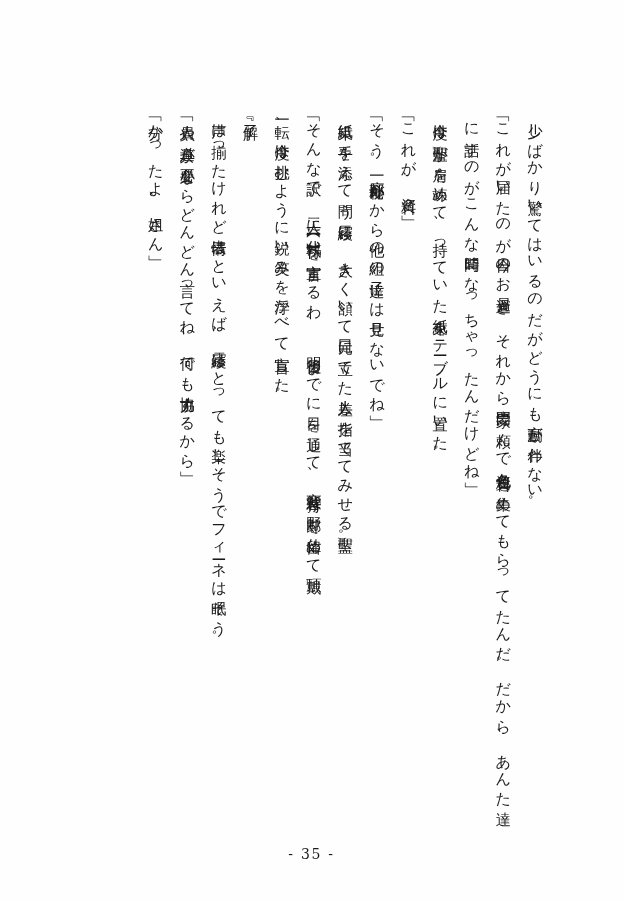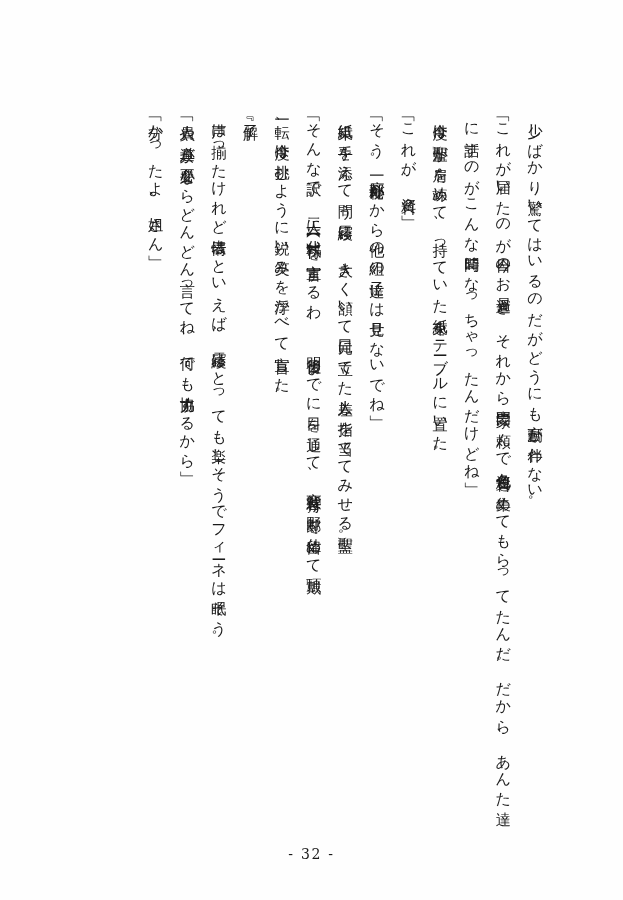--- a/index.html
+++ b/index.html
@@ -63,15 +63,15 @@
     font-family: "DejaVu Serif", "Liberation Serif", serif;
   }
 </style>
 </head>
 <body>
 
 <div id="page">
 
   <div id="text-body"><div class="para">少しばかり驚いてはいるのだがどうにも言動が伴わない。</div><div class="para">「これが届いたのが今日のお昼過ぎ、それから専門家に頼んで色色資料を集めてもらってたんだ。だから、あんた達に話すのがこんな時間になっちゃったんだけどね」</div><div class="para">今度は聖藍が肩を竦めて、持っていた紙束をテーブルに置いた。</div><div class="para">「これが、資料？」</div><div class="para">「そう。一応部外秘だから他の組の子達には見せないでね」</div><div class="para">紙束に手を添えて問う霧綾に、大きく頷いて口元に立てた人差し指を当ててみせる聖藍。</div><div class="para">「そんな訳で、二人に【代執行】を宣言するわ。　明後日までに目を通して、変態首狩り野郎を仕留めて頂戴」</div><div class="para">一転、今度は挑むように鋭い笑みを浮かべて宣言した。</div><div class="para">『了解』</div><div class="para">声は揃ったけれど表情はといえば、霧綾はとっても楽しそうでフィーネは眠そう。</div><div class="para">「人員や道具が必要ならどんどん言ってね、何でも協力するから」</div><div class="para">「分かったよ、姐さん」</div></div>
 
-  <div class="page-number">- 32 -</div>
+  <div class="page-number">- 35 -</div>
 
 </div>
 
 </body></html>

